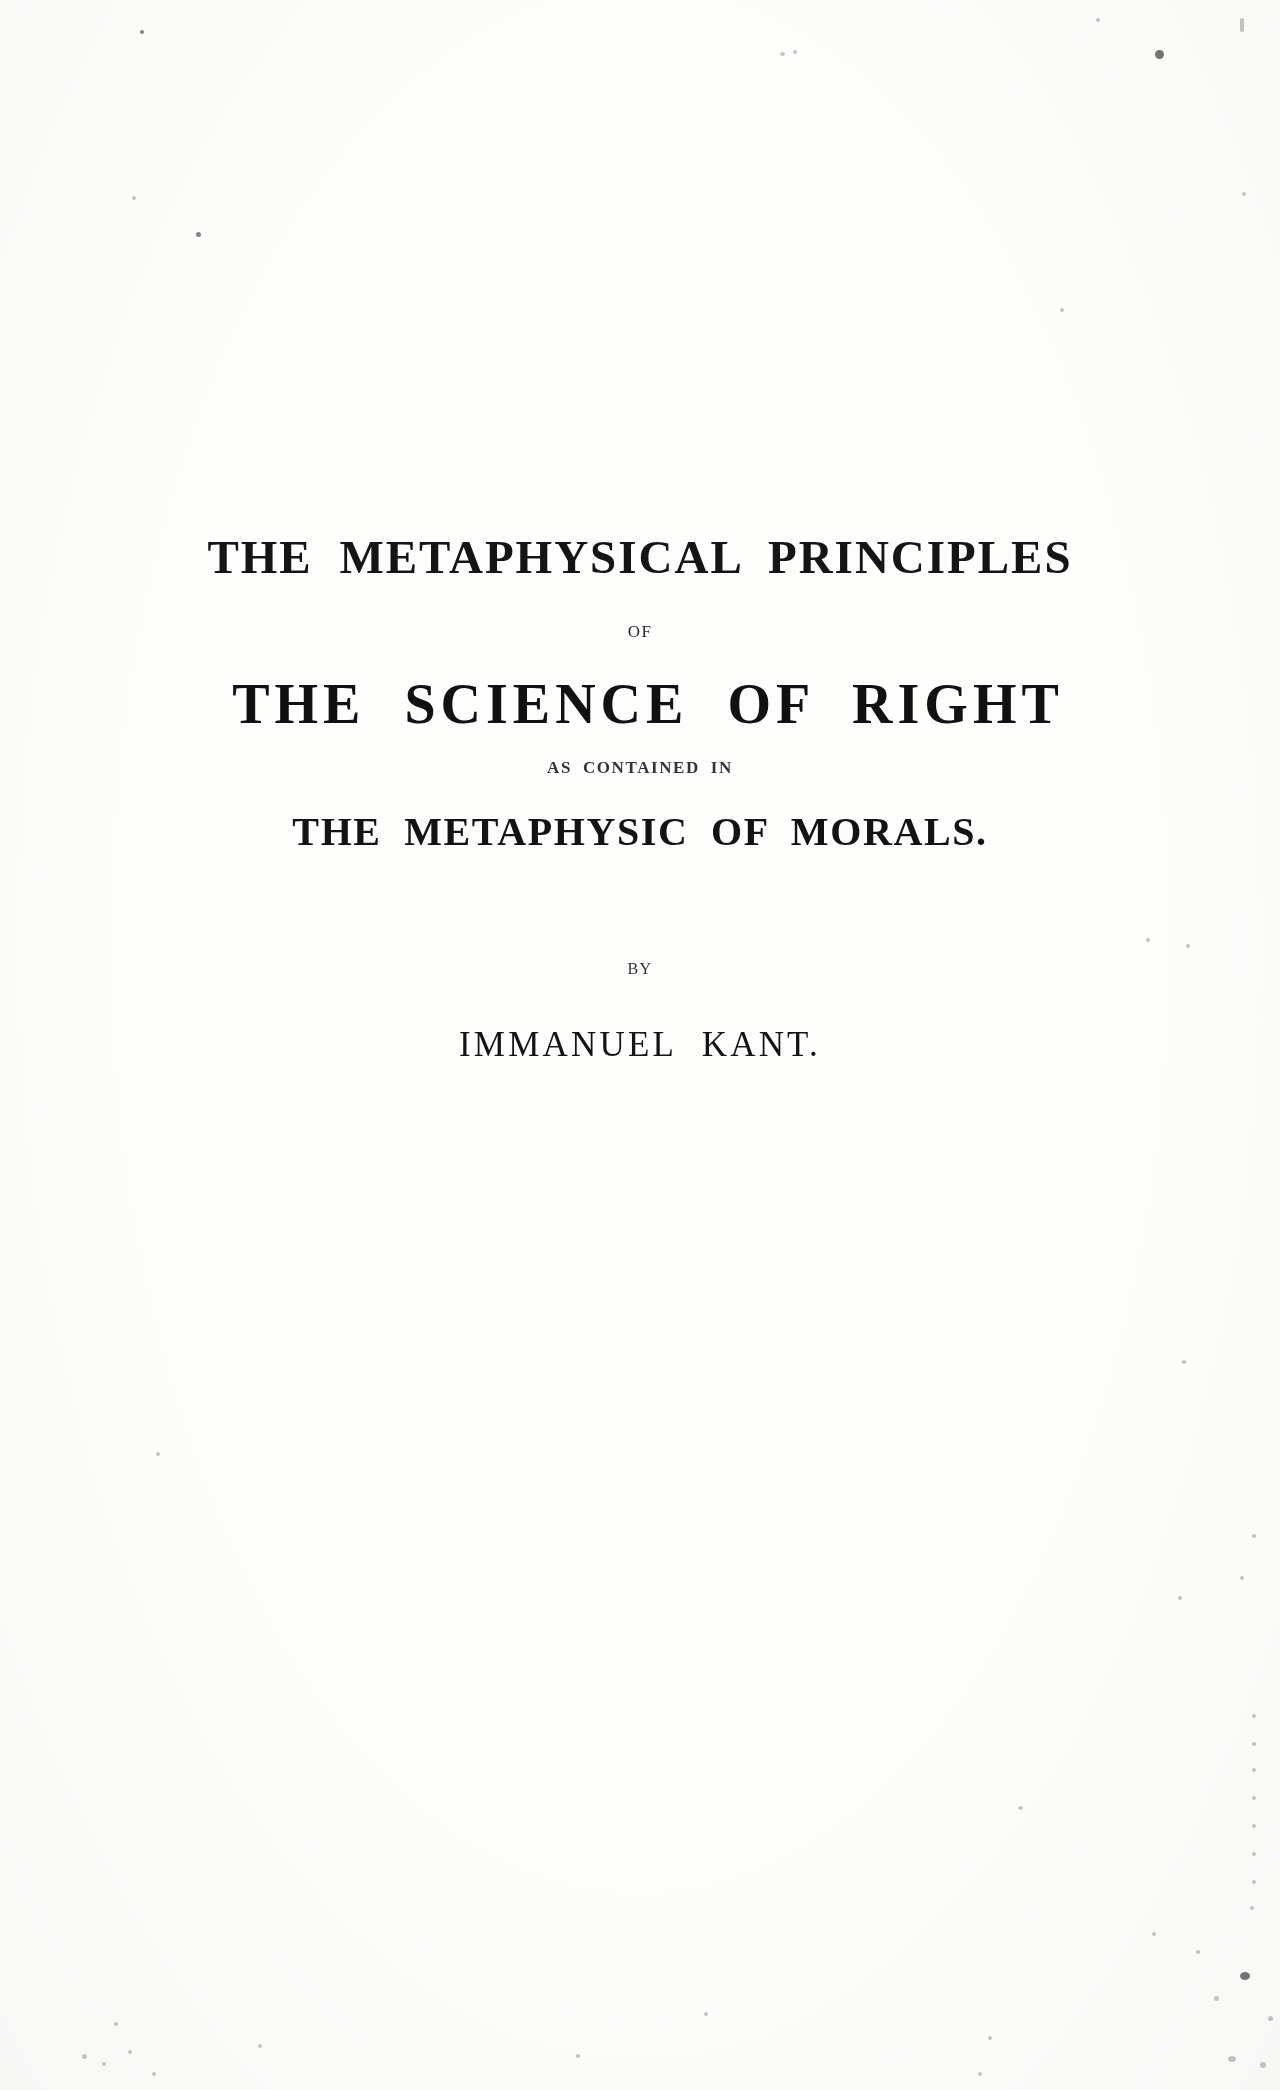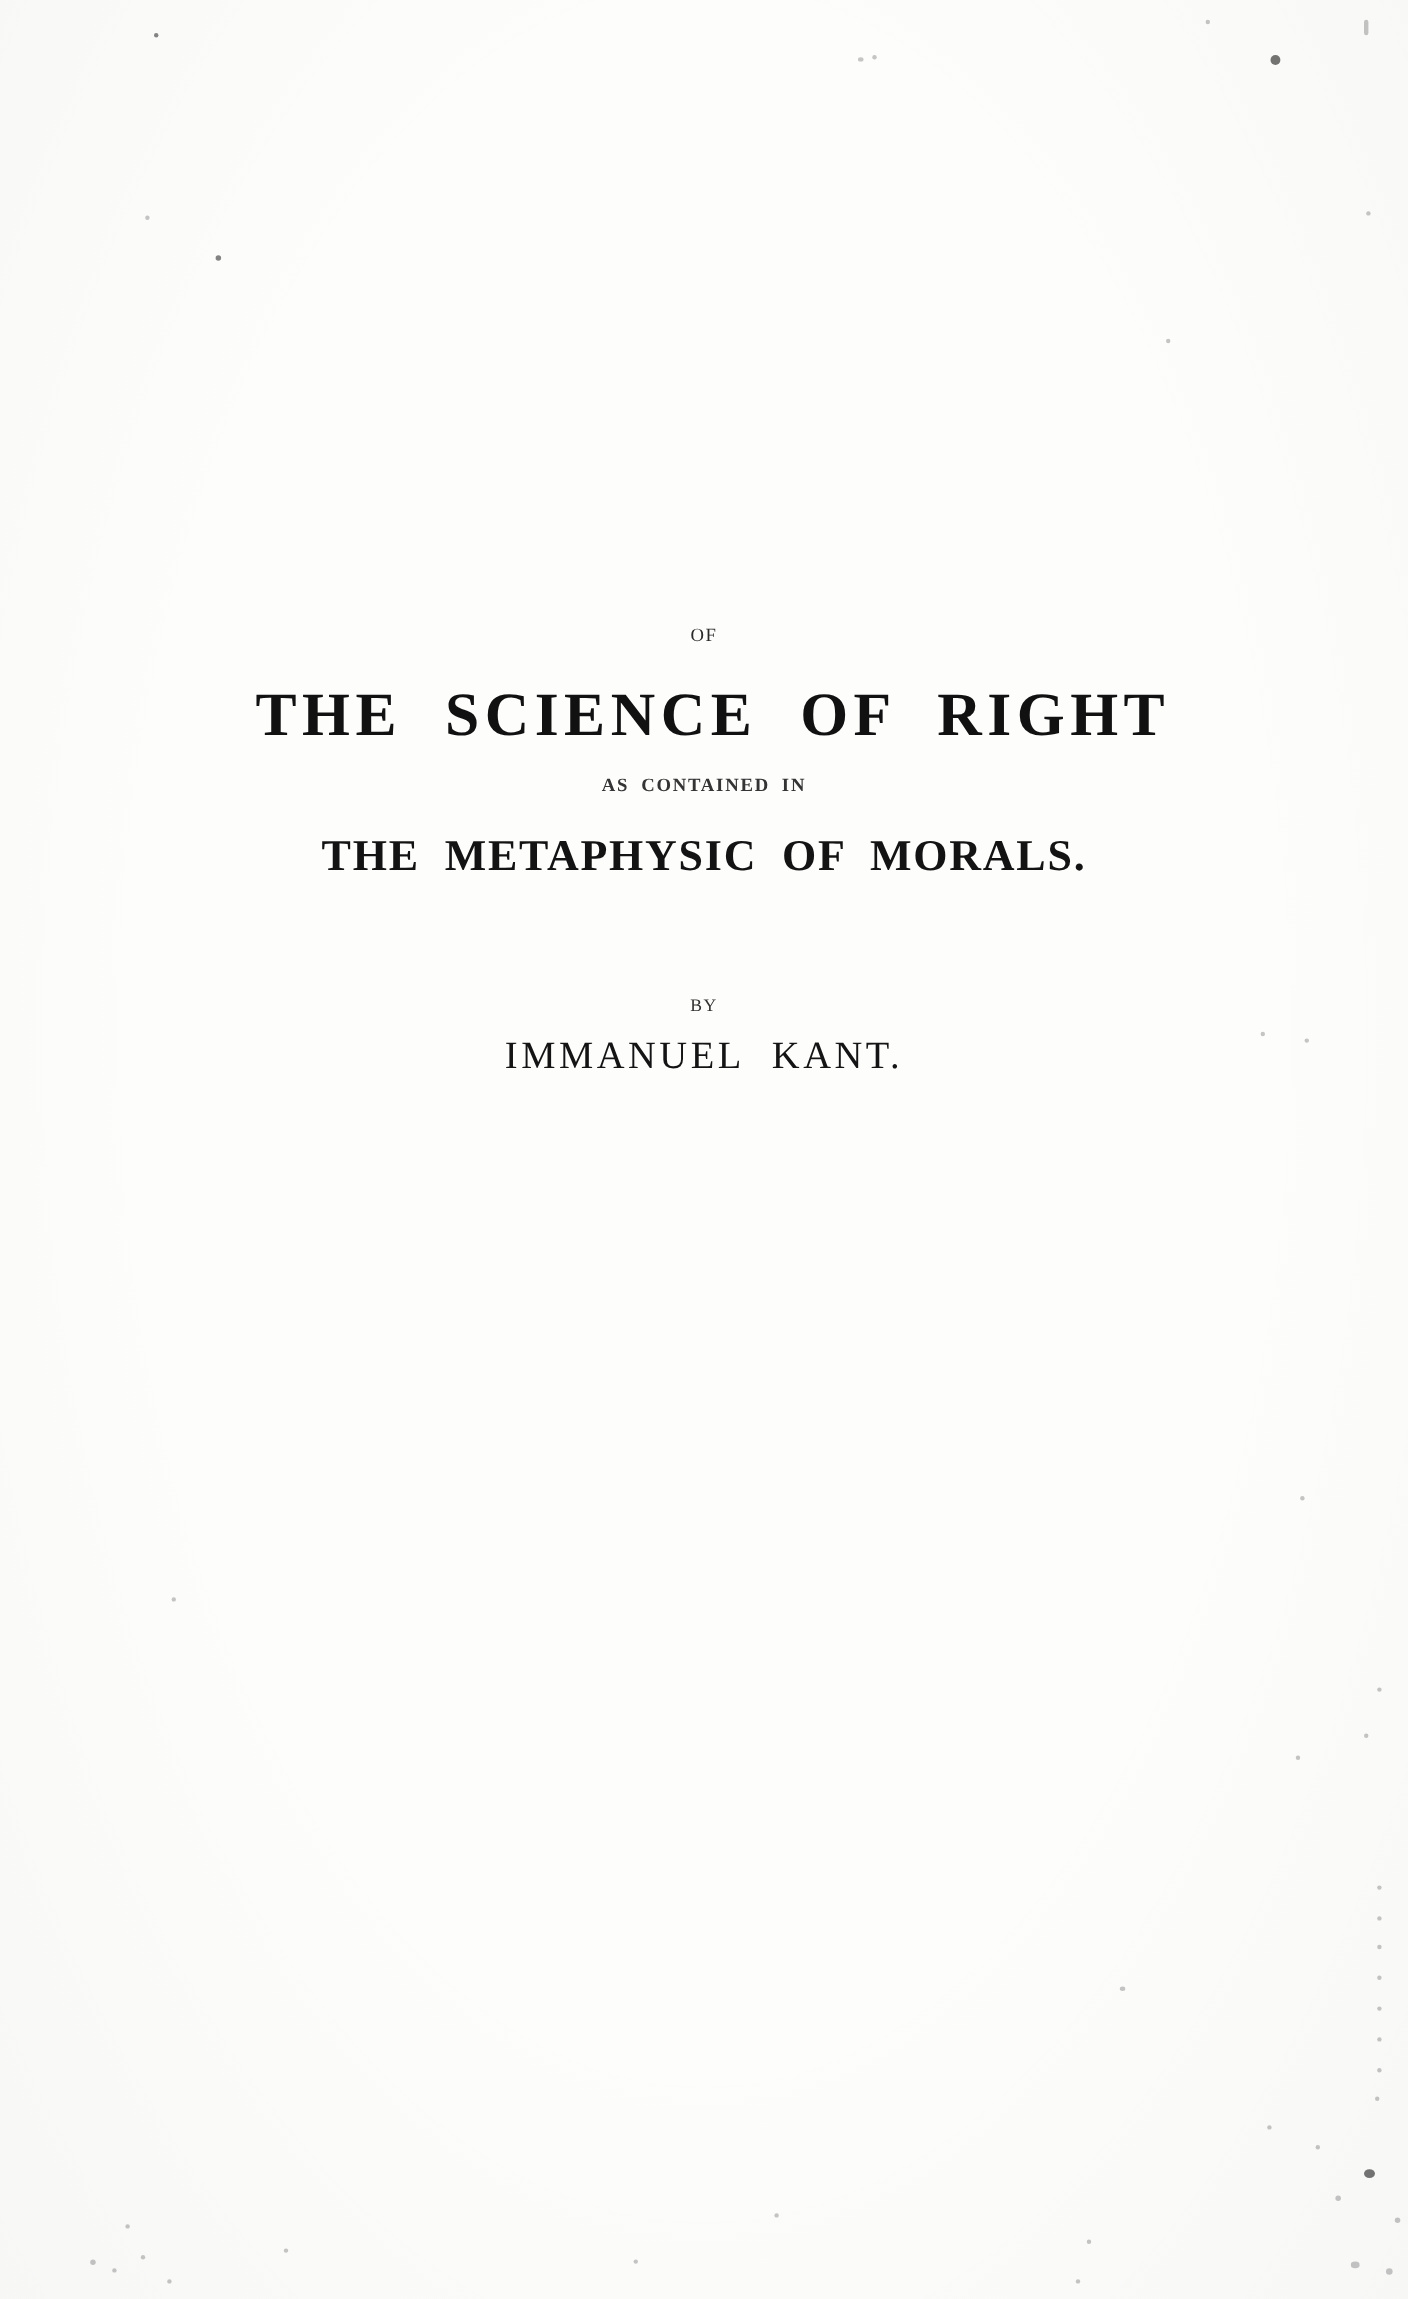--- a/index.html
+++ b/index.html
@@ -99,21 +99,21 @@
     color: #333333;
     margin-top: 105px;
   }
 
   .author {
     font-size: 35px;
     font-weight: 400;
     letter-spacing: 3.2px;
     word-spacing: 14px;
     color: #141414;
-    margin-top: 16px;
+    margin-top: 47px;
   }
 
   .translated {
     font-family: "DejaVu Serif", serif;
     font-size: 30px;
     font-weight: 700;
     font-style: italic;
     letter-spacing: 1.6px;
     word-spacing: 9px;
     color: #161616;
@@ -130,20 +130,21 @@
   .speck.soft { opacity: 0.35; }
   .speck.big  { opacity: 0.85; }
 </style>
 </head>
 <body>
 
 <div class="page">
 
   <div class="title-block">
 
+    <div class="line main-title-1">THE METAPHYSICAL PRINCIPLES</div>
 
     <div class="line of">OF</div>
 
     <div class="line main-title-2">THE SCIENCE OF RIGHT</div>
 
     <div class="line as-contained">AS CONTAINED IN</div>
 
     <div class="line main-title-3">THE METAPHYSIC OF MORALS.</div>
 
     <div class="line by">BY</div>

